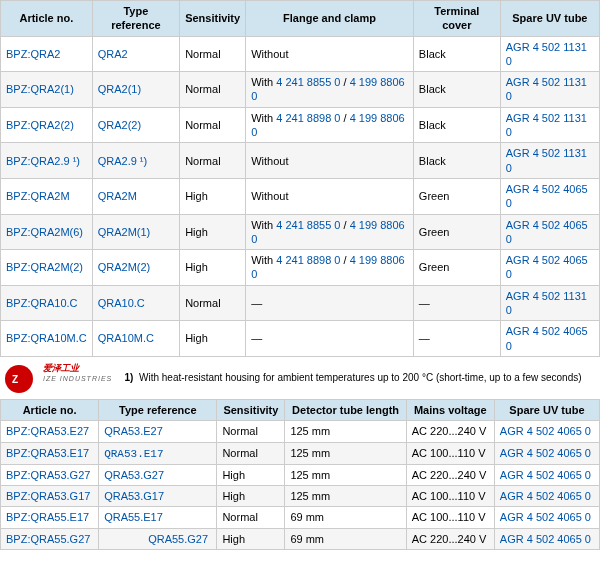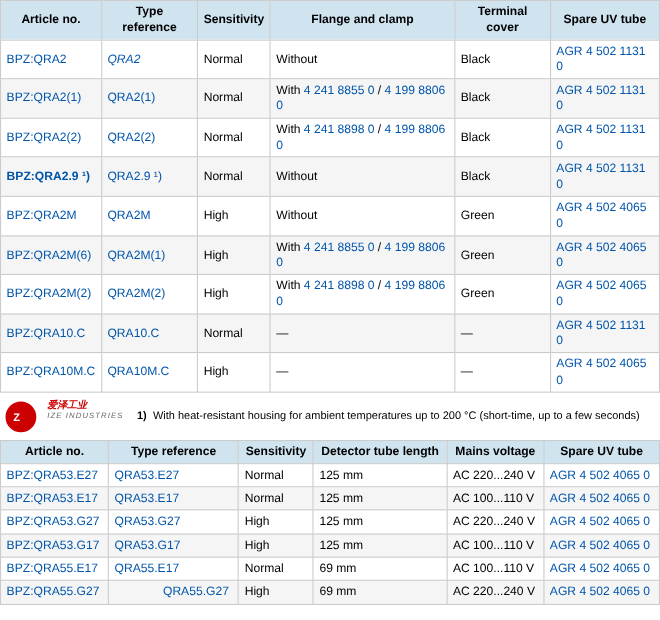--- a/index.html
+++ b/index.html
@@ -75,21 +75,21 @@
       <th>Type reference</th>
       <th>Sensitivity</th>
       <th>Flange and clamp</th>
       <th>Terminal cover</th>
       <th>Spare UV tube</th>
     </tr>
   </thead>
   <tbody id="table1-body">
   <tr>
         <td><span class="blue-link" style="cursor:pointer;">BPZ:QRA2</span></td>
-        <td><span class="blue-link" style="cursor:pointer;font-style:italic;">QRA2</span></td>
+        <td><span class="blue-link" style="cursor:pointer;">QRA2</span></td>
         <td>Normal</td>
         <td>Without</td>
         <td>Black</td>
         <td><span class="blue-link" style="cursor:pointer;">AGR 4 502 1131 0</span></td>
       </tr>
       <tr>
         <td><span class="blue-link" style="cursor:pointer;">BPZ:QRA2(1)</span></td>
         <td><span class="blue-link" style="cursor:pointer;">QRA2(1)</span></td>
         <td>Normal</td>
         <td>With <span class="blue-link">4 241 8855 0</span> / <span class="blue-link">4 199 8806 0</span></td>
@@ -98,21 +98,21 @@
       </tr>
       <tr>
         <td><span class="blue-link" style="cursor:pointer;margin-top:44px;">BPZ:QRA2(2)</span></td>
         <td><span class="blue-link" style="cursor:pointer;">QRA2(2)</span></td>
         <td>Normal</td>
         <td>With <span class="blue-link">4 241 8898 0</span> / <span class="blue-link">4 199 8806 0</span></td>
         <td>Black</td>
         <td><span class="blue-link" style="cursor:pointer;">AGR 4 502 1131 0</span></td>
       </tr>
       <tr>
-        <td><span class="blue-link" style="cursor:pointer;font-weight:bold;">BPZ:QRA2.9 ¹)</span></td>
+        <td><span class="blue-link" style="cursor:pointer;">BPZ:QRA2.9 ¹)</span></td>
         <td><span class="blue-link" style="cursor:pointer;">QRA2.9 ¹)</span></td>
         <td>Normal</td>
         <td>Without</td>
         <td>Black</td>
         <td><span class="blue-link" style="cursor:pointer;">AGR 4 502 1131 0</span></td>
       </tr>
       <tr>
         <td><span class="blue-link" style="cursor:pointer;">BPZ:QRA2M</span></td>
         <td><span class="blue-link" style="cursor:pointer;">QRA2M</span></td>
         <td>High</td>
@@ -192,21 +192,21 @@
   <tr>
         <td><span class="blue-link" style="cursor:pointer;">BPZ:QRA53.E27</span></td>
         <td><span class="blue-link" style="cursor:pointer;">QRA53.E27</span></td>
         <td>Normal</td>
         <td>125 mm</td>
         <td>AC 220...240 V</td>
         <td><span class="blue-link" style="cursor:pointer;">AGR 4 502 4065 0</span></td>
       </tr>
       <tr>
         <td><span class="blue-link" style="cursor:pointer;">BPZ:QRA53.E17</span></td>
-        <td><span class="blue-link" style="cursor:pointer;">QRA53.E17</span></td>
+        <td><span class="blue-link" style="cursor:pointer;font-family:Liberation Mono, monospace;">QRA53.E17</span></td>
         <td>Normal</td>
         <td>125 mm</td>
         <td>AC 100...110 V</td>
         <td><span class="blue-link" style="cursor:pointer;">AGR 4 502 4065 0</span></td>
       </tr>
       <tr>
         <td><span class="blue-link" style="cursor:pointer;">BPZ:QRA53.G27</span></td>
         <td><span class="blue-link" style="cursor:pointer;">QRA53.G27</span></td>
         <td>High</td>
         <td>125 mm</td>

